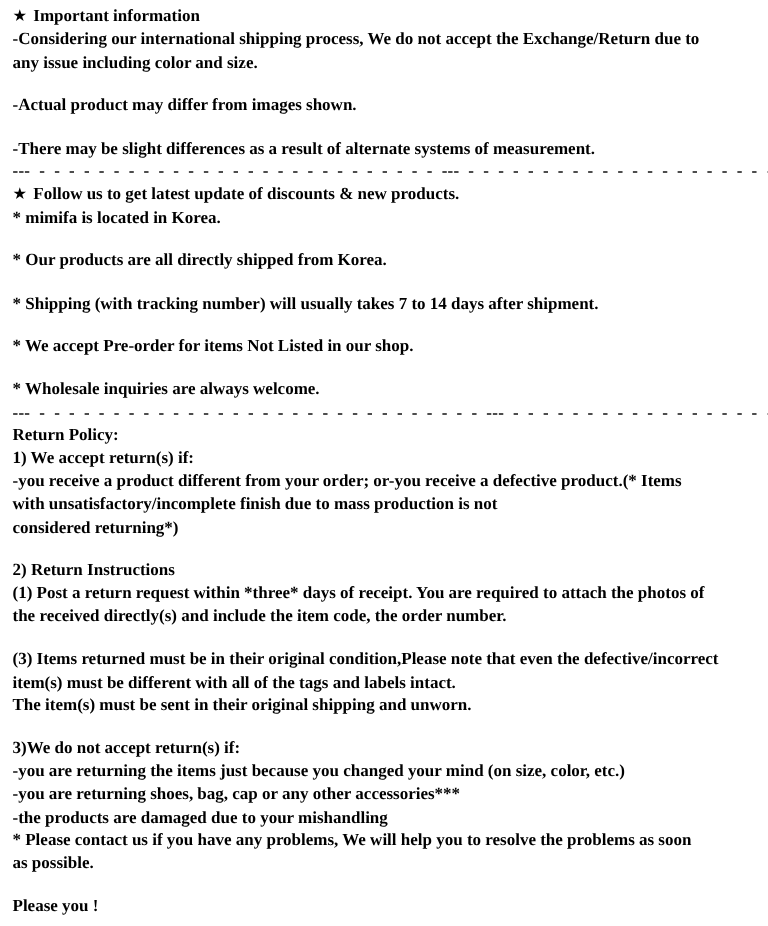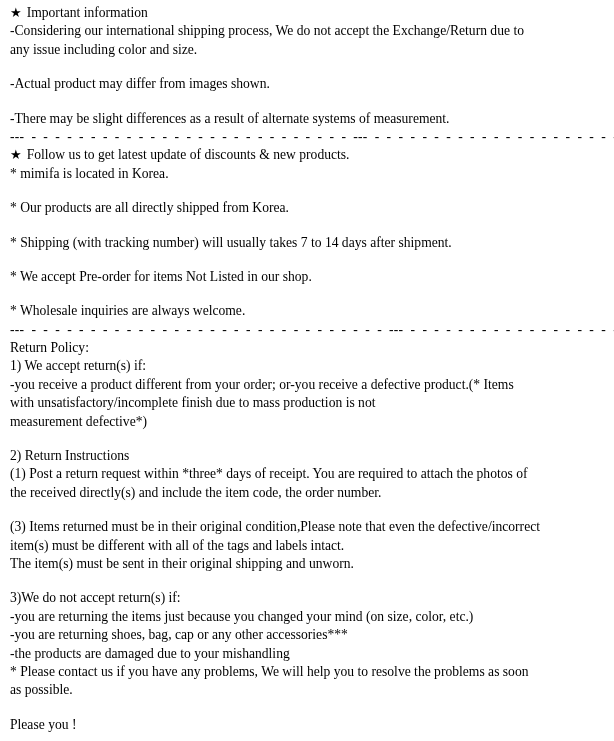--- a/index.html
+++ b/index.html
@@ -12,20 +12,21 @@
     height: 741px;
     overflow: hidden;
   }
   .doc {
     box-sizing: border-box;
     width: 506px;
     padding: 4px 0 0 10px;
     font-family: "Liberation Serif", "DejaVu Serif", serif;
     font-size: 13.6px;
     color: #000000;
+    font-weight: bold;
   }
   .line {
     height: 18.4px;
     line-height: 18.4px;
     white-space: pre;
   }
   .line.blank {
     height: 16px;
   }
   .line.divider {
@@ -58,21 +59,21 @@
       <div class="line">* Shipping (with tracking number) will usually takes 7 to 14 days after shipment.</div>
       <div class="line blank"></div>
       <div class="line">* We accept Pre-order for items Not Listed in our shop.</div>
       <div class="line blank"></div>
       <div class="line">* Wholesale inquiries are always welcome.</div>
       <div class="line divider">---  -  -  -  -  -  -  -  -  -  -  -  -  -  -  -  -  -  -  -  -  -  -  -  -  -  -  -  -  -  -  ---  -  -  -  -  -  -  -  -  -  -  -  -  -  -  -  -  -  -  -</div>
       <div class="line">Return Policy:</div>
       <div class="line">1) We accept return(s) if:</div>
       <div class="line">-you receive a product different from your order; or-you receive a defective product.(* Items</div>
       <div class="line">with unsatisfactory/incomplete finish due to mass production is not</div>
-      <div class="line">measurement defective*)</div>
+      <div class="line">considered returning*)</div>
       <div class="line blank"></div>
       <div class="line">2) Return Instructions</div>
       <div class="line">(1) Post a return request within *three* days of receipt. You are required to attach the photos of</div>
       <div class="line">the received directly(s) and include the item code, the order number.</div>
       <div class="line blank"></div>
       <div class="line">(3) Items returned must be in their original condition,Please note that even the defective/incorrect</div>
       <div class="line">item(s) must be different with all of the tags and labels intact.</div>
       <div class="line">The item(s) must be sent in their original shipping and unworn.</div>
       <div class="line blank"></div>
       <div class="line">3)We do not accept return(s) if:</div>

